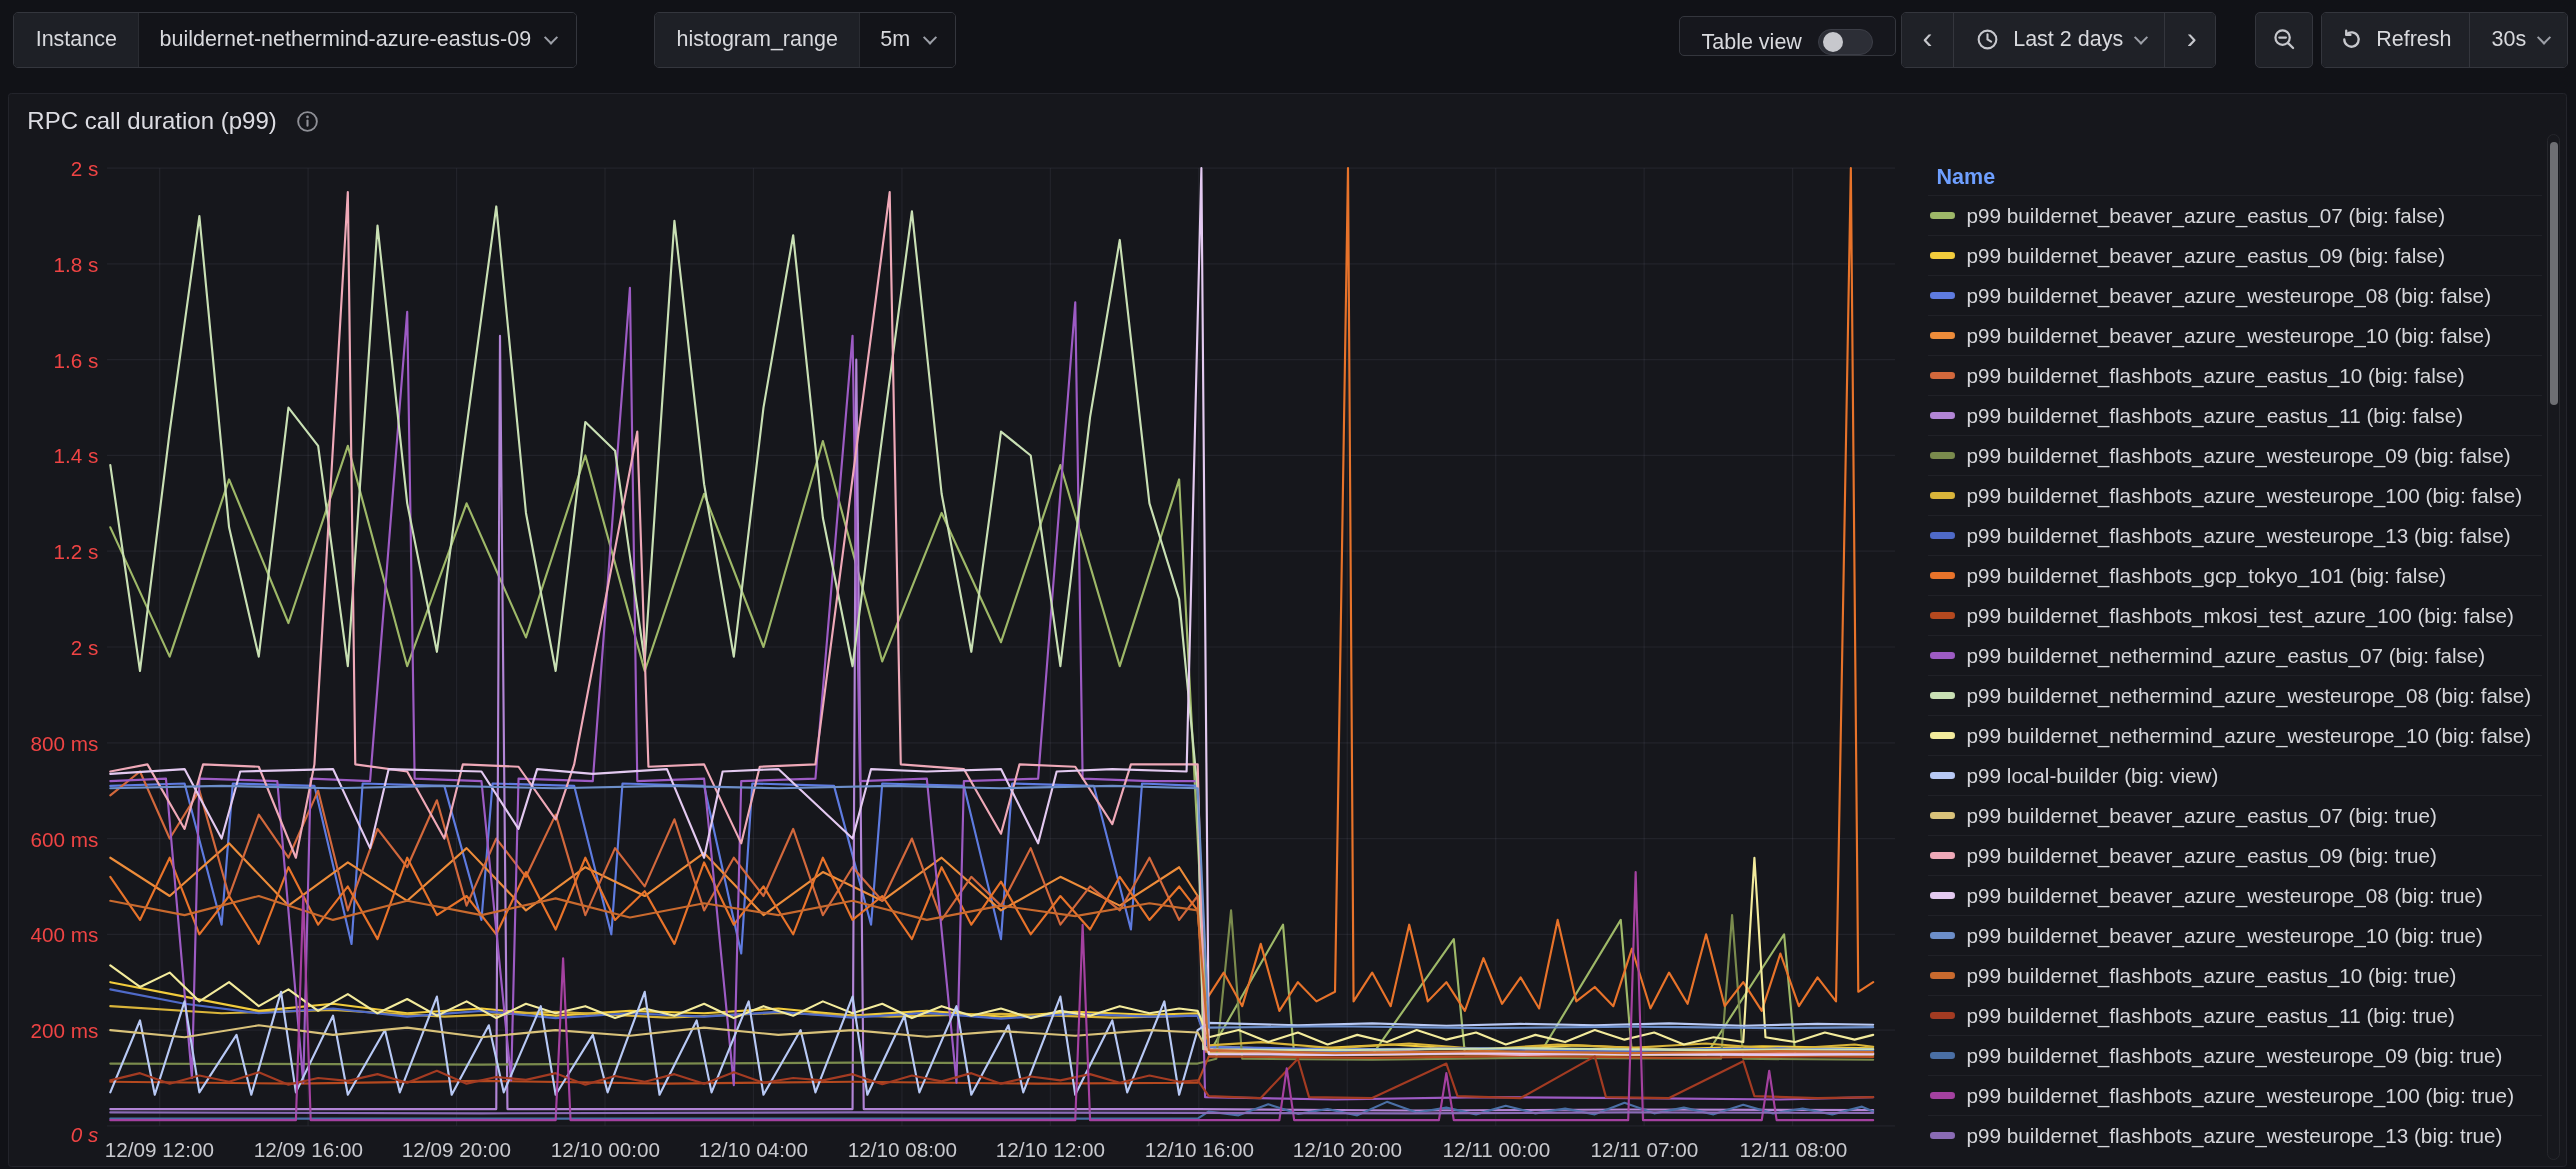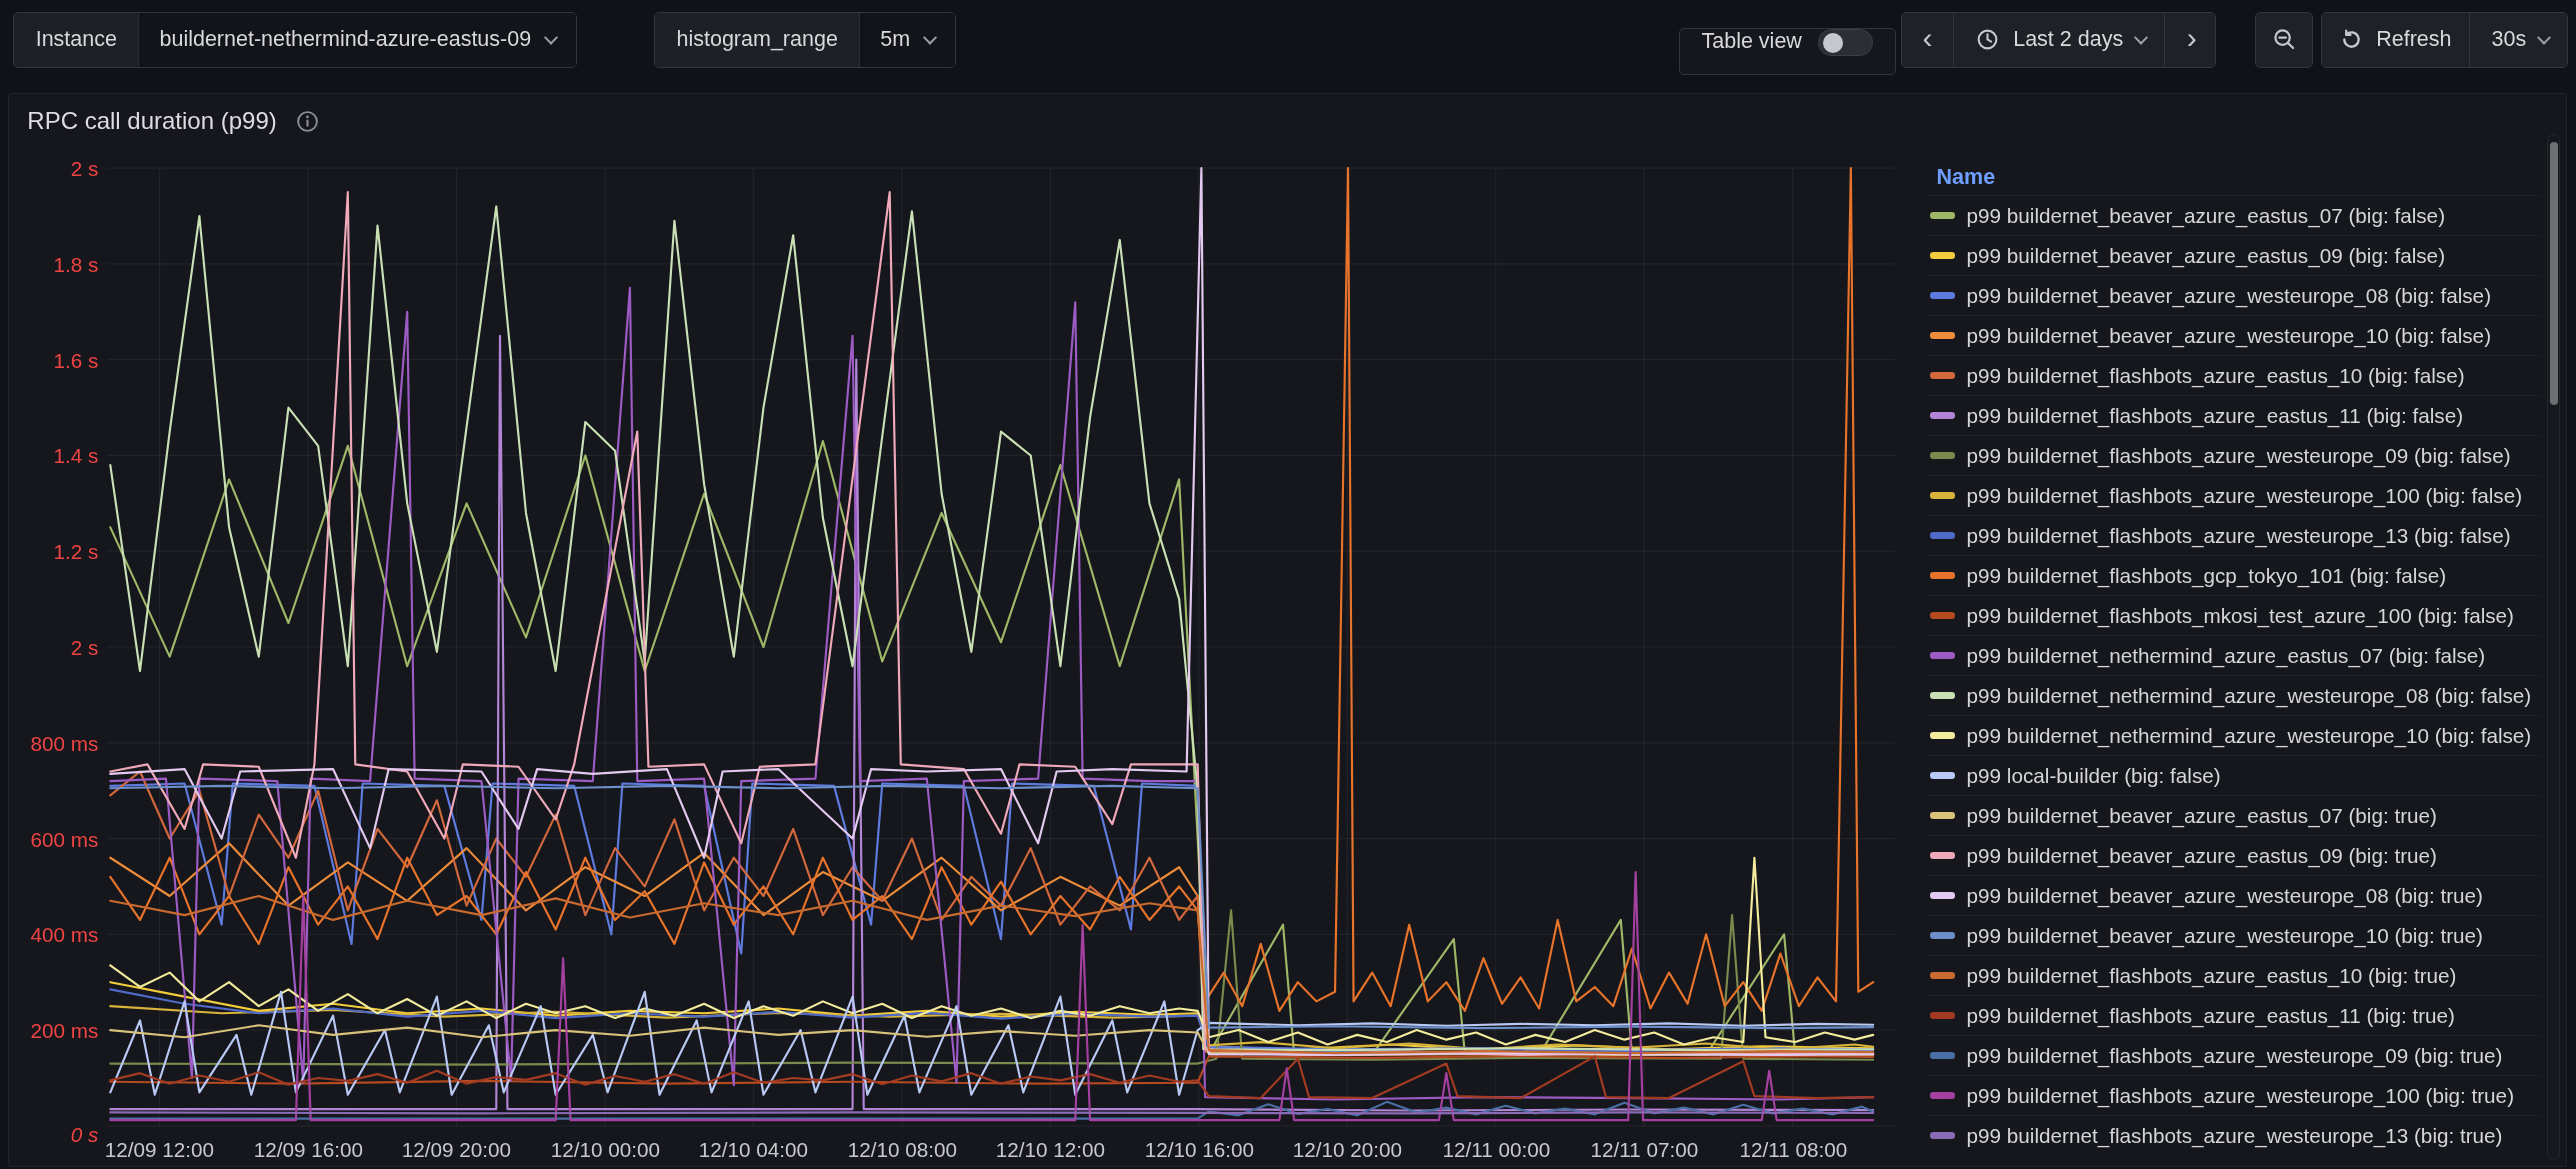--- a/index.html
+++ b/index.html
@@ -5,21 +5,21 @@
   * { margin:0; padding:0; box-sizing:border-box; }
   html,body { background:#111217; width:2576px; height:1170px; overflow:hidden;
               font-family:"Liberation Sans", sans-serif; color:#CCCCDC; }
 
   
   .topbar { position:absolute; left:0; top:0; width:2576px; height:79px; background:#111217; }
   .vargroup { position:absolute; top:11.6px; height:56px; display:flex; border:0.8px solid #34363D; border-radius:5px; overflow:hidden; }
   .varlabel { background:#1E2026; display:flex; align-items:center; padding:0 21.5px; font-size:21.5px; color:#D8D9DD; border-right:0.8px solid #2A2C32; }
   .varvalue { background:#131419; display:flex; align-items:center; gap:15px; padding:0 20px; font-size:21.5px; color:#D8D9DD; cursor:pointer; }
   .caret { width:10px; height:10px; border-right:2.1px solid #9DA0A8; border-bottom:2.1px solid #9DA0A8; transform:rotate(45deg) translate(-1.7px,-1.7px); display:inline-block; }
-  .tblview { position:absolute; top:28px; height:47px; display:flex; align-items:flex-start; gap:16.5px; padding:0 21.5px; border:0.8px solid #34363D; border-radius:5px; background:#16171D; font-size:21.5px; color:#D8D9DD; }
+  .tblview { position:absolute; top:16px; height:40px; display:flex; align-items:flex-end; gap:16.5px; padding:0 21.5px; border:0.8px solid #34363D; border-radius:5px; background:#16171D; font-size:21.5px; color:#D8D9DD; }
   .toggle { width:55px; height:26.5px; border-radius:13.2px; background:#2C2E36; border:0.8px solid #3C3E47; position:relative; cursor:pointer; }
   .knob { position:absolute; left:3.3px; top:2.5px; width:20px; height:20px; border-radius:50%; background:#C7C8CD; }
   .btnrow { position:absolute; top:11.6px; height:56px; display:flex; border:0.8px solid #34363D; border-radius:5px; overflow:hidden; }
   .bseg { background:#1F2127; display:flex; align-items:center; justify-content:center; gap:13.2px; padding:0 18px; font-size:21.5px; color:#D8D9DD; cursor:pointer; }
   .bseg + .bseg { border-left:0.8px solid #34363D;padding-left:21px; }
   .chev { font-size:30px; line-height:30px; color:#C7C8CD; margin-top:-3.3px; }
   .sbtn { position:absolute; top:11.6px; height:56px; width:58px; border:0.8px solid #34363D; border-radius:5px; background:#1F2127; display:flex; align-items:center; justify-content:center; cursor:pointer; }
 
   
   .panel { position:absolute; left:8.3px; top:93px; width:2559px; height:1074px;
@@ -251,21 +251,21 @@
         <div class="lg-row">
           <span class="swatch" style="background: rgb(201, 224, 180);"></span>
           <span class="lg-text">p99 buildernet_nethermind_azure_westeurope_08 (big: false)</span>
         </div>
         <div class="lg-row">
           <span class="swatch" style="background: rgb(243, 235, 156);"></span>
           <span class="lg-text">p99 buildernet_nethermind_azure_westeurope_10 (big: false)</span>
         </div>
         <div class="lg-row">
           <span class="swatch" style="background: rgb(184, 201, 245);"></span>
-          <span class="lg-text">p99 local-builder (big: false)</span>
+          <span class="lg-text">p99 local-builder (big: view)</span>
         </div>
         <div class="lg-row">
           <span class="swatch" style="background: rgb(217, 194, 122);"></span>
           <span class="lg-text">p99 buildernet_beaver_azure_eastus_07 (big: true)</span>
         </div>
         <div class="lg-row">
           <span class="swatch" style="background: rgb(239, 169, 184);"></span>
           <span class="lg-text">p99 buildernet_beaver_azure_eastus_09 (big: true)</span>
         </div>
         <div class="lg-row">

